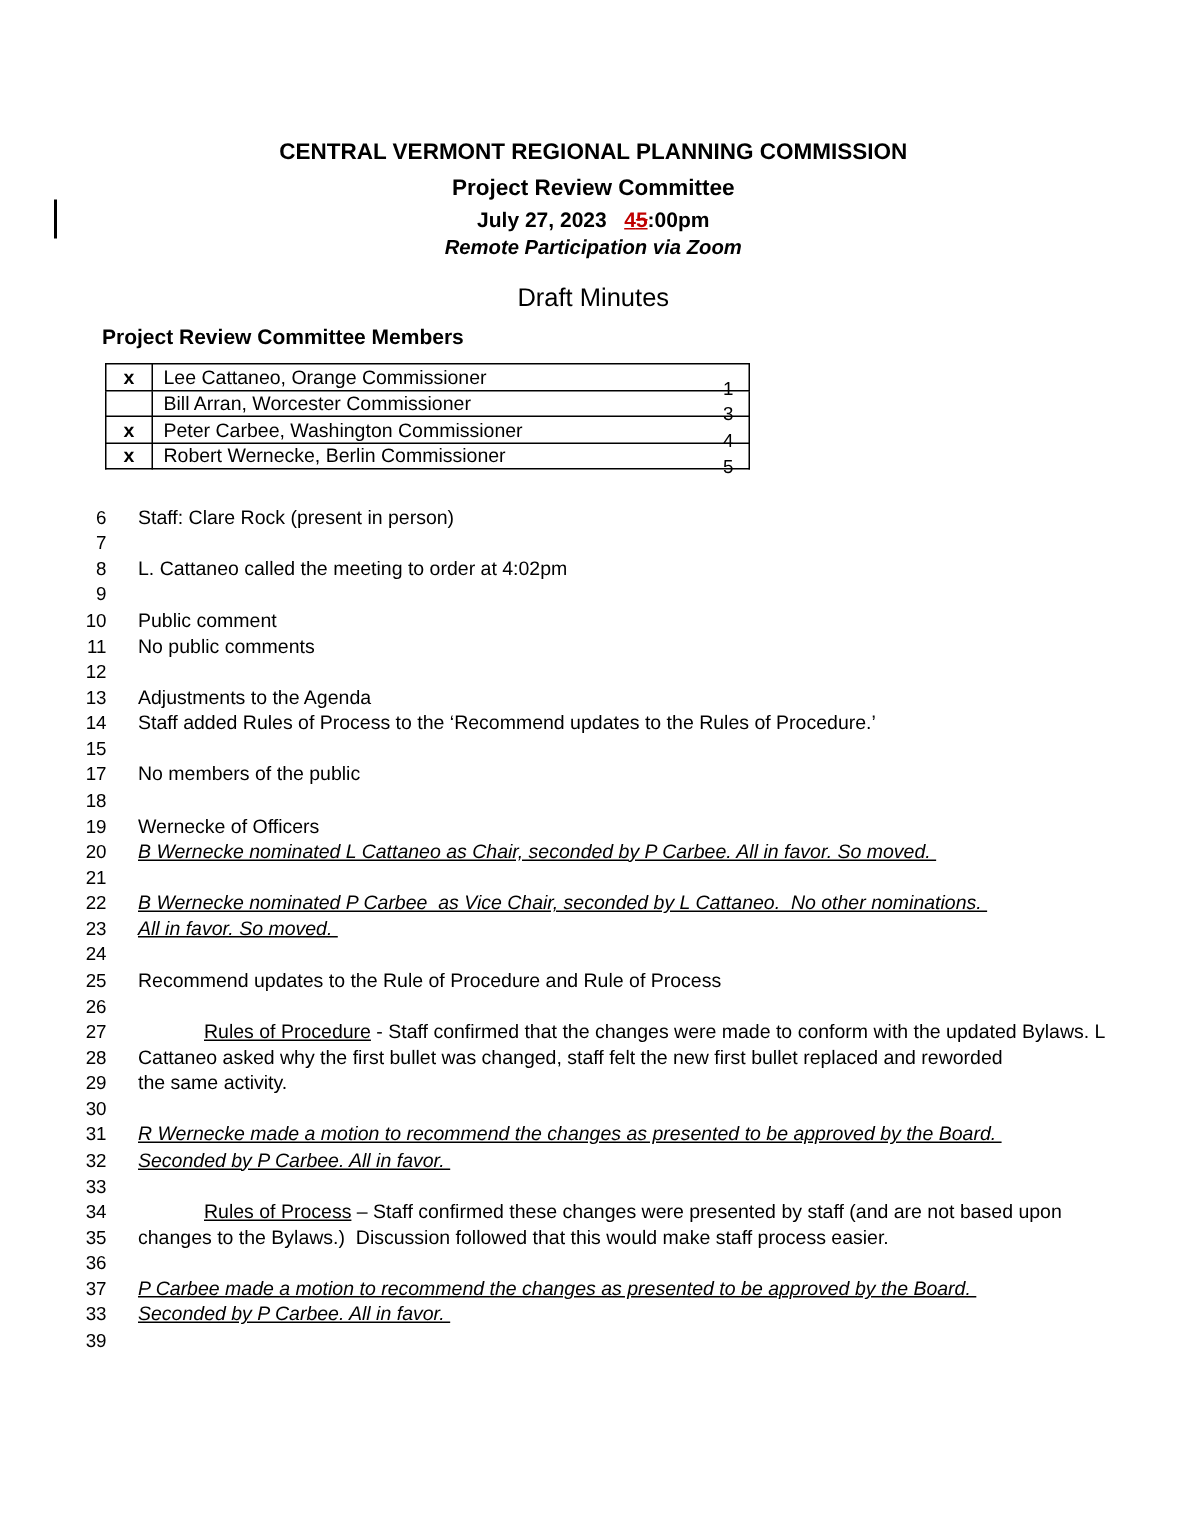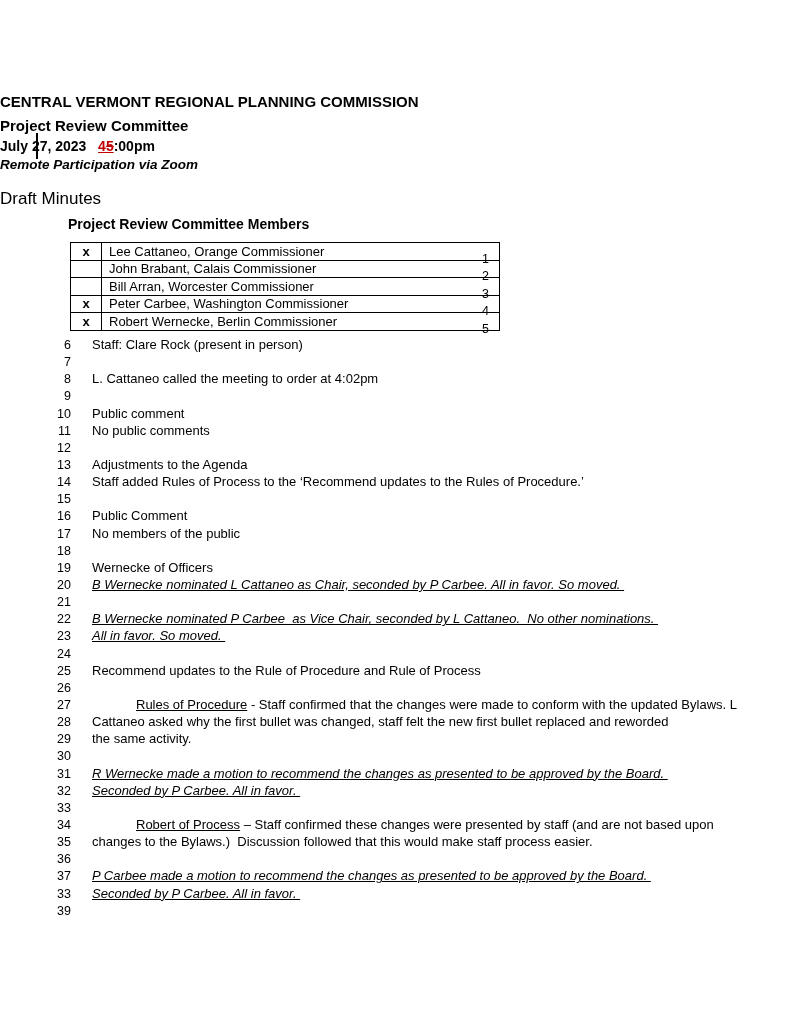--- a/index.html
+++ b/index.html
@@ -6,21 +6,21 @@
   body {
     width:791px; height:1024px;
     background:#ffffff;
     font-family:"Liberation Sans", sans-serif;
     color:#000;
     position:relative;
     overflow:hidden;
   }
   .page { position:absolute; inset:0; }
 
-  .center-line { position:absolute; left:0; width:100%; white-space:pre; }
+  .center-line { position:absolute; left:0; width:100%; text-align:center; white-space:pre; }
   .org-title   { top:93px;  font-size:15px;   font-weight:bold; }
   .committee   { top:117px; font-size:15px;   font-weight:bold; }
   .date-line   { top:138px; font-size:14px;   font-weight:bold; }
   .mode-line   { top:157px; font-size:13.5px; font-weight:bold; font-style:italic; }
   .doc-title   { top:189px; font-size:17px;   font-weight:normal; }
 
   .ins { text-decoration:underline; }
   .del { text-decoration:underline line-through; }
 
   .change-bar { position:absolute; left:36px; top:133px; width:2px; height:26px; background:#000; }
@@ -62,24 +62,20 @@
   <div class="members-heading">Project Review Committee Members</div>
 
   <table class="members-table">
     <tbody>
         <tr>
           <td class="presence">x</td>
           <td class="member"><span>Lee Cattaneo, Orange Commissioner</span><span class="row-line-num">1</span></td>
         </tr>
         <tr>
           <td class="presence"></td>
-          <td class="member"><span>John Brabant, Calais Commissioner</span><span class="row-line-num">2</span></td>
-        </tr>
-        <tr>
-          <td class="presence"></td>
           <td class="member"><span>Bill Arran, Worcester Commissioner</span><span class="row-line-num">3</span></td>
         </tr>
         <tr>
           <td class="presence">x</td>
           <td class="member"><span>Peter Carbee, Washington Commissioner</span><span class="row-line-num">4</span></td>
         </tr>
         <tr>
           <td class="presence">x</td>
           <td class="member"><span>Robert Wernecke, Berlin Commissioner</span><span class="row-line-num">5</span></td>
         </tr>
@@ -90,39 +86,38 @@
       <div class="bline"><span class="lnum">6</span><span class="r-normal">Staff: Clare Rock (present in person)</span></div>
       <div class="bline"><span class="lnum">7</span></div>
       <div class="bline"><span class="lnum">8</span><span class="r-normal">L. Cattaneo called the meeting to order at&nbsp;</span><span class="r-bold">4:02pm</span></div>
       <div class="bline"><span class="lnum">9</span></div>
       <div class="bline"><span class="lnum">10</span><span class="r-bold">Public comment</span></div>
       <div class="bline"><span class="lnum">11</span><span class="r-normal">No public comments</span></div>
       <div class="bline"><span class="lnum">12</span></div>
       <div class="bline"><span class="lnum">13</span><span class="r-bold">Adjustments to the Agenda</span></div>
       <div class="bline"><span class="lnum">14</span><span class="r-normal">Staff added Rules of Process to the ‘Recommend updates to the Rules of Procedure.’</span></div>
       <div class="bline"><span class="lnum">15</span></div>
-      <div class="bline"><span class="lnum">16</span><span class="r-bold">Public Comment</span></div>
       <div class="bline"><span class="lnum">17</span><span class="r-normal">No members of the public</span></div>
       <div class="bline"><span class="lnum">18</span></div>
       <div class="bline"><span class="lnum">19</span><span class="r-bold">Wernecke of Officers</span></div>
       <div class="bline"><span class="lnum">20</span><span class="r-motion">B Wernecke nominated L Cattaneo as Chair, seconded by P Carbee. All in favor. So moved.&nbsp;</span></div>
       <div class="bline"><span class="lnum">21</span></div>
       <div class="bline"><span class="lnum">22</span><span class="r-motion">B Wernecke nominated P Carbee  as Vice Chair, seconded by L Cattaneo.  No other nominations.&nbsp;</span></div>
       <div class="bline"><span class="lnum">23</span><span class="r-motion">All in favor. So moved.&nbsp;</span></div>
       <div class="bline"><span class="lnum">24</span></div>
       <div class="bline"><span class="lnum">25</span><span class="r-bold">Recommend updates to the Rule of Procedure and Rule of Process</span></div>
       <div class="bline"><span class="lnum">26</span></div>
       <div class="bline"><span class="lnum">27</span><span class="r-underline">Rules of Procedure</span><span class="r-normal"> - Staff confirmed that the changes were made to conform with the updated Bylaws. L</span></div>
       <div class="bline"><span class="lnum">28</span><span class="r-normal">Cattaneo asked why the first bullet was changed, staff felt the new first bullet replaced and reworded</span></div>
       <div class="bline"><span class="lnum">29</span><span class="r-normal">the same activity.</span></div>
       <div class="bline"><span class="lnum">30</span></div>
       <div class="bline"><span class="lnum">31</span><span class="r-motion">R Wernecke made a motion to recommend the changes as presented to be approved by the Board.&nbsp;</span></div>
       <div class="bline"><span class="lnum">32</span><span class="r-motion">Seconded by P Carbee. All in favor.&nbsp;</span></div>
       <div class="bline"><span class="lnum">33</span></div>
-      <div class="bline"><span class="lnum">34</span><span class="r-underline">Robert of Process</span><span class="r-normal"> – Staff confirmed these changes were presented by staff (and are not based upon</span></div>
+      <div class="bline"><span class="lnum">34</span><span class="r-underline">Rules of Process</span><span class="r-normal"> – Staff confirmed these changes were presented by staff (and are not based upon</span></div>
       <div class="bline"><span class="lnum">35</span><span class="r-normal">changes to the Bylaws.)  Discussion followed that this would make staff process easier.</span></div>
       <div class="bline"><span class="lnum">36</span></div>
       <div class="bline"><span class="lnum">37</span><span class="r-motion">P Carbee made a motion to recommend the changes as presented to be approved by the Board.&nbsp;</span></div>
       <div class="bline"><span class="lnum">33</span><span class="r-motion">Seconded by P Carbee. All in favor.&nbsp;</span></div>
       <div class="bline"><span class="lnum">39</span></div>
     </div>
 
 </div>
 
 </body></html>

